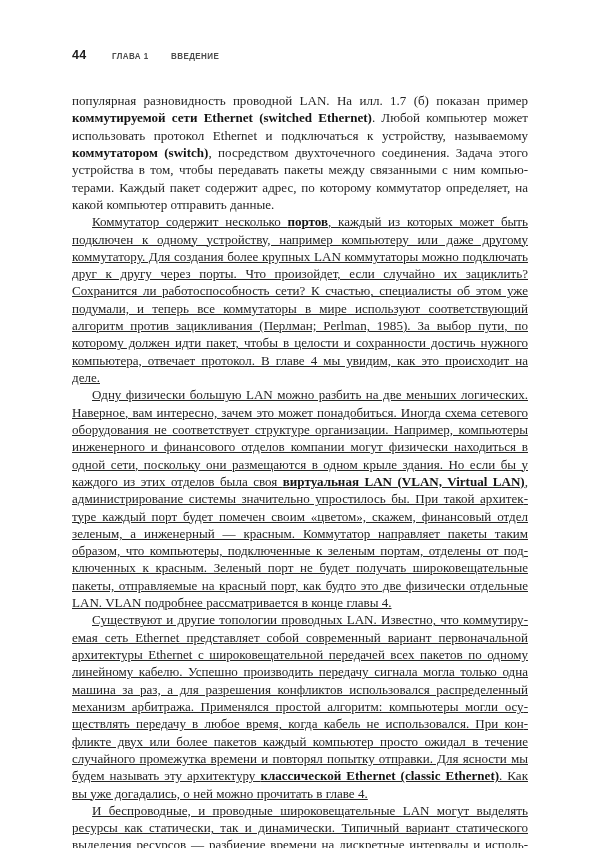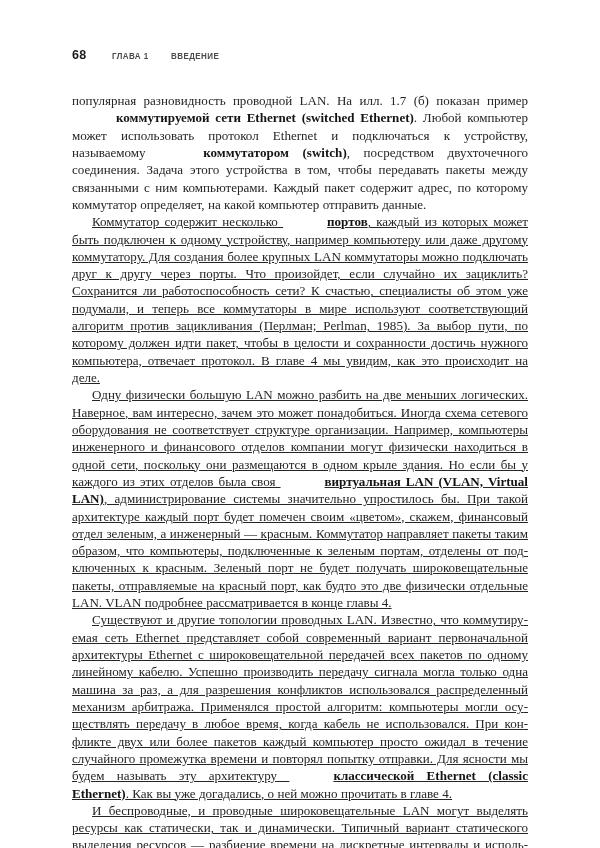--- a/index.html
+++ b/index.html
@@ -76,30 +76,29 @@
     word-spacing: 0.1px;
     color: #252525;
   }
   p.para.indent {
     text-indent: 20px;
     text-decoration: underline;
   }
   b, strong {
     font-weight: bold;
     color: #141414;
-    margin-left: 44px;
   }
 </style>
 </head>
 <body>
 
 <div class="page">
 
   <div class="running-head">
-    <span class="folio">68</span>
+    <span class="folio">44</span>
     <span class="head-chapter">ГЛАВА 1</span>
     <span class="head-title">ВВЕДЕНИЕ</span>
   </div>
 
   <div class="textblock" id="textblock">
       <p class="para"><span>популярная разновидность проводной LAN. На илл. 1.7 (б) показан пример </span><strong>коммутируемой сети Ethernet (switched Ethernet)</strong><span>. Любой компьютер может использовать протокол Ethernet и подключаться к устройству, называемому </span><strong>коммутатором (switch)</strong><span>, посредством двухточечного соединения. Задача этого устройства в том, чтобы передавать пакеты между связанными с ним компью­терами. Каждый пакет содержит адрес, по которому коммутатор определяет, на какой компьютер отправить данные.</span></p>
       <p class="para indent"><span>Коммутатор содержит несколько </span><strong>портов</strong><span>, каждый из которых может быть подключен к одному устройству, например компьютеру или даже другому коммутатору. Для создания более крупных LAN коммутаторы можно подклю­чать друг к другу через порты. Что произойдет, если случайно их зациклить? Сохранится ли работоспособность сети? К счастью, специалисты об этом уже подумали, и теперь все коммутаторы в мире используют соответствующий алгоритм против зацикливания (Перлман; Perlman, 1985). За выбор пути, по которому должен идти пакет, чтобы в целости и сохранности достичь нужного компьютера, отвечает протокол. В главе 4 мы увидим, как это происходит на деле.</span></p>
       <p class="para indent"><span>Одну физически большую LAN можно разбить на две меньших логических. Наверное, вам интересно, зачем это может понадобиться. Иногда схема сетевого оборудования не соответствует структуре организации. Например, компьютеры инженерного и финансового отделов компании могут физически находиться в одной сети, поскольку они размещаются в одном крыле здания. Но если бы у каждого из этих отделов была своя </span><strong>виртуальная LAN (VLAN, Virtual LAN)</strong><span>, администрирование системы значительно упростилось бы. При такой архитек­туре каждый порт будет помечен своим «цветом», скажем, финансовый отдел зеленым, а инженерный — красным. Коммутатор направляет пакеты таким образом, что компьютеры, подключенные к зеленым портам, отделены от под­ключенных к красным. Зеленый порт не будет получать широковещательные пакеты, отправляемые на красный порт, как будто это две физически отдельные LAN. VLAN подробнее рассматривается в конце главы 4.</span></p>
       <p class="para indent"><span>Существуют и другие топологии проводных LAN. Известно, что коммутиру­емая сеть Ethernet представляет собой современный вариант первоначальной архитектуры Ethernet с широковещательной передачей всех пакетов по одному линейному кабелю. Успешно производить передачу сигнала могла только одна машина за раз, а для разрешения конфликтов использовался распределенный механизм арбитража. Применялся простой алгоритм: компьютеры могли осу­ществлять передачу в любое время, когда кабель не использовался. При кон­фликте двух или более пакетов каждый компьютер просто ожидал в течение случайного промежутка времени и повторял попытку отправки. Для ясности мы будем называть эту архитектуру </span><strong>классической Ethernet (classic Ethernet)</strong><span>. Как вы уже догадались, о ней можно прочитать в главе 4.</span></p>
       <p class="para indent"><span>И беспроводные, и проводные широковещательные LAN могут выделять ресурсы как статически, так и динамически. Типичный вариант статического выделения ресурсов — разбиение времени на дискретные интервалы и исполь­зование циклического алгоритма, при котором каждая машина может передавать сигнал только в свой временной слот. При статическом выделении ресурсов</span></p>

